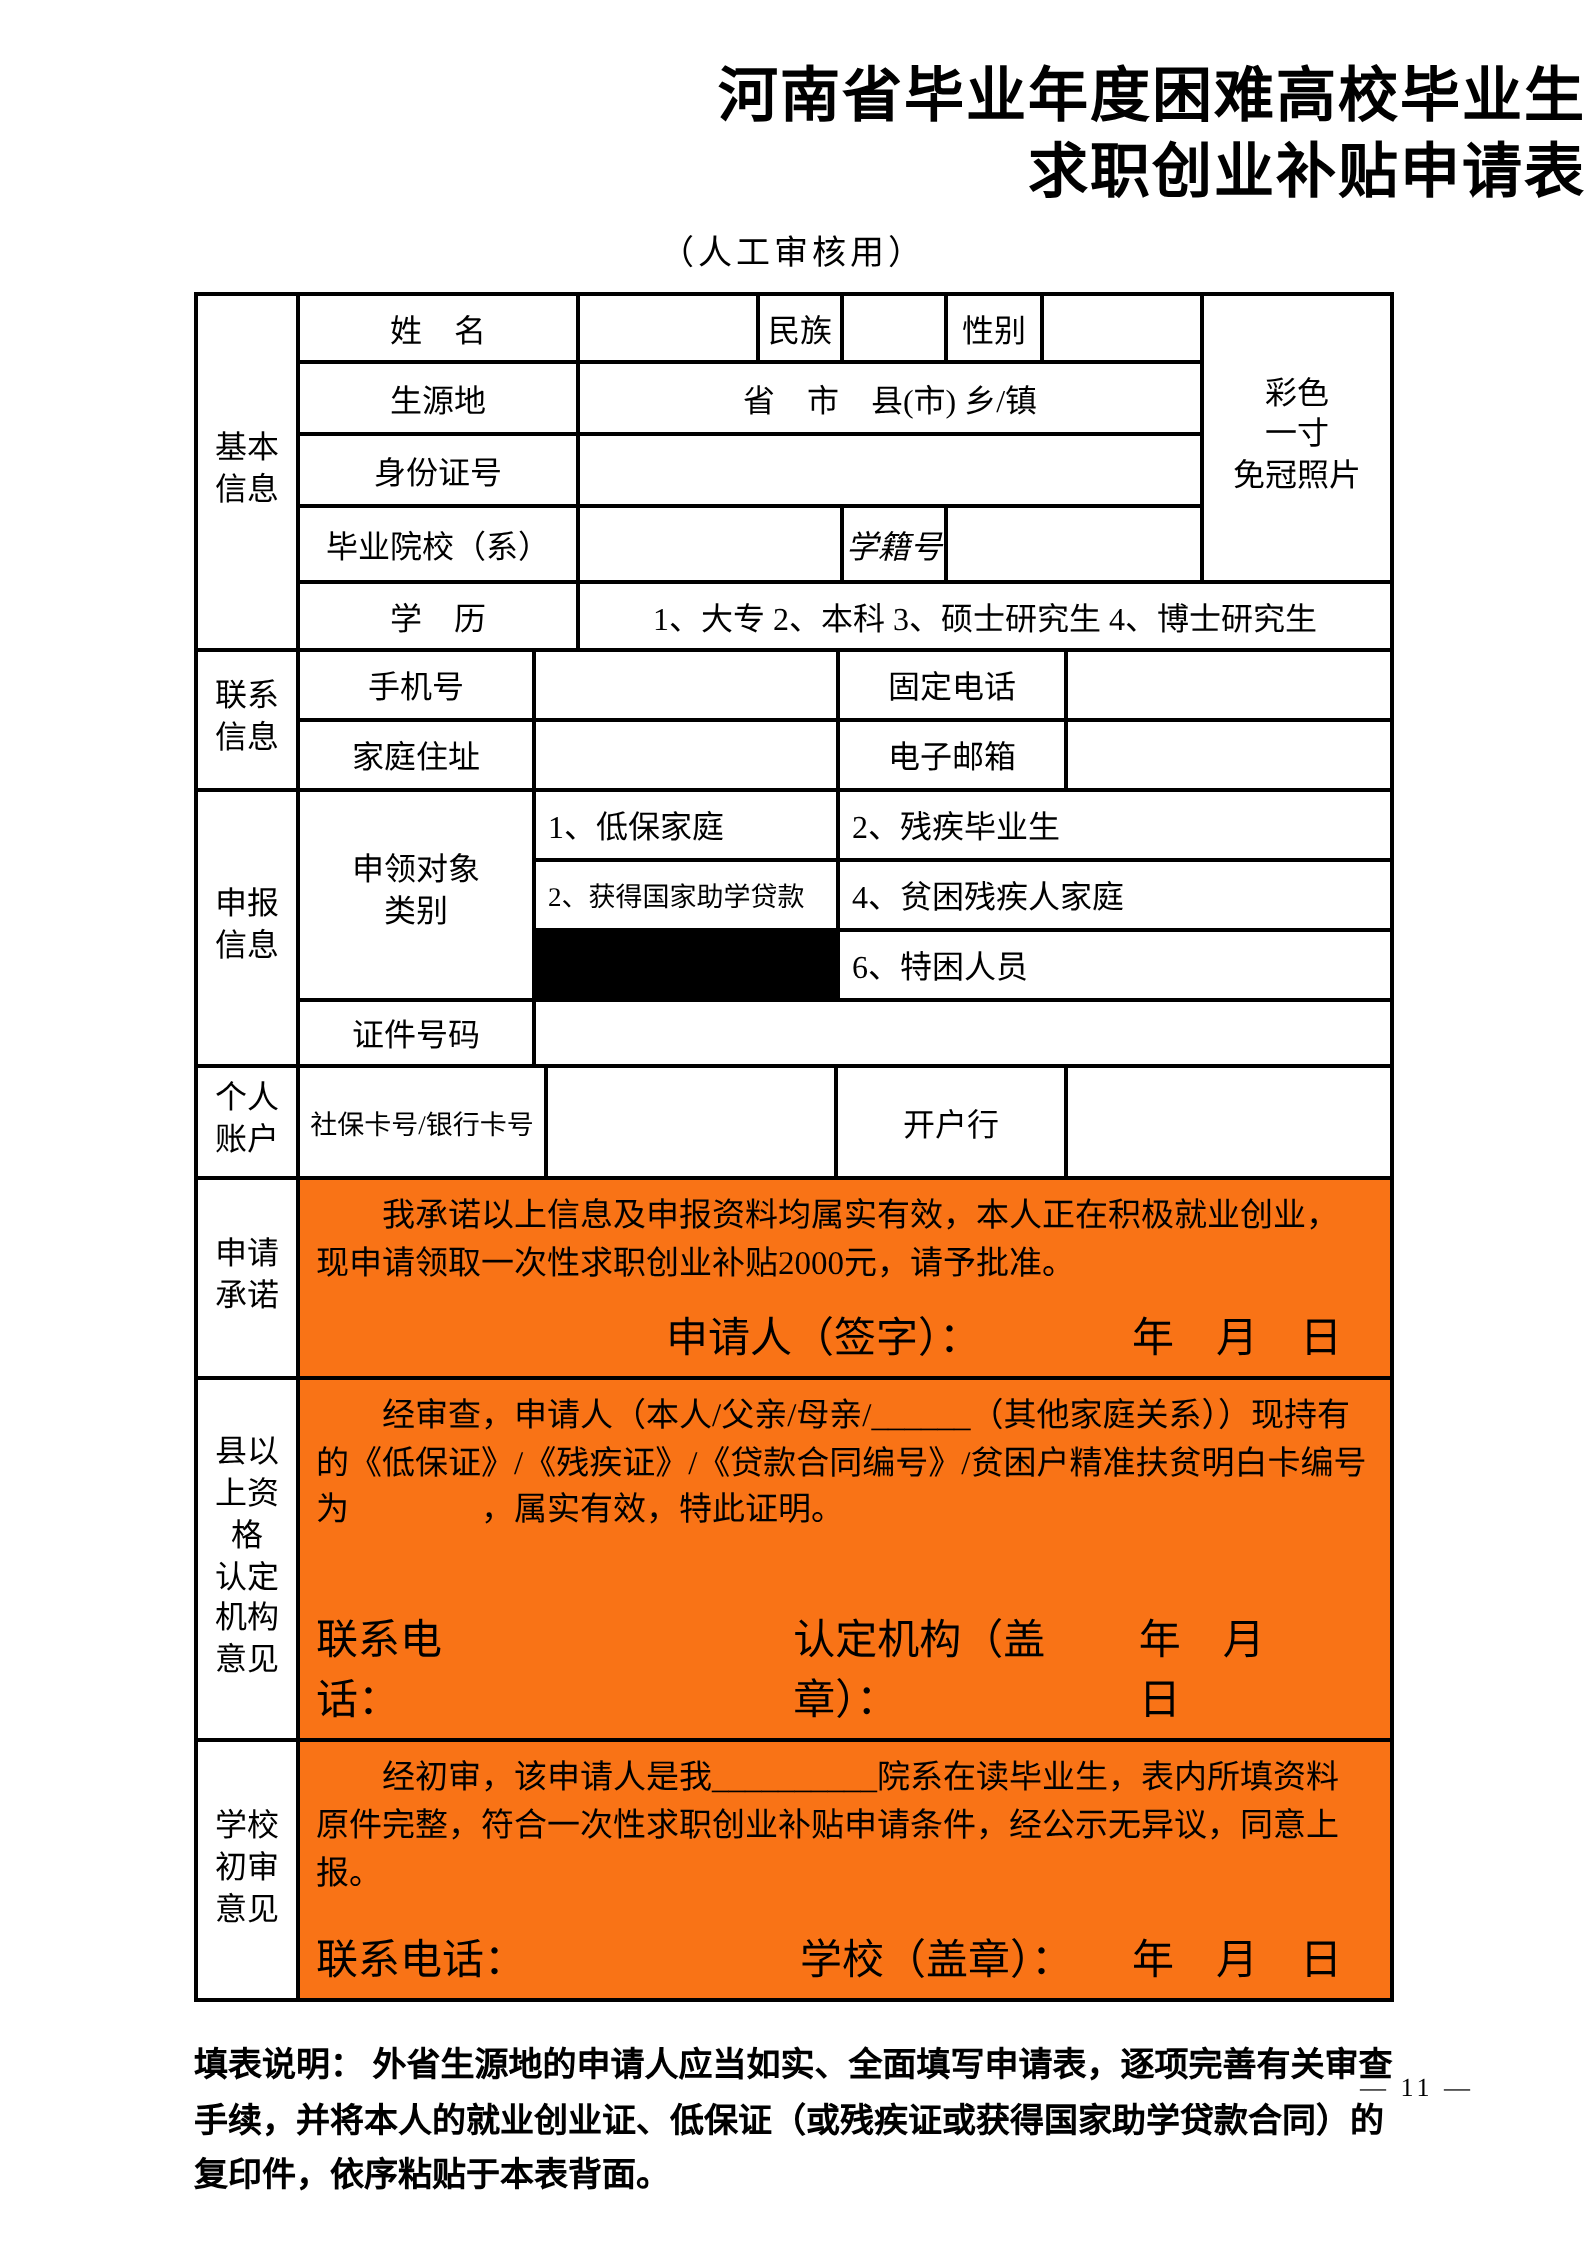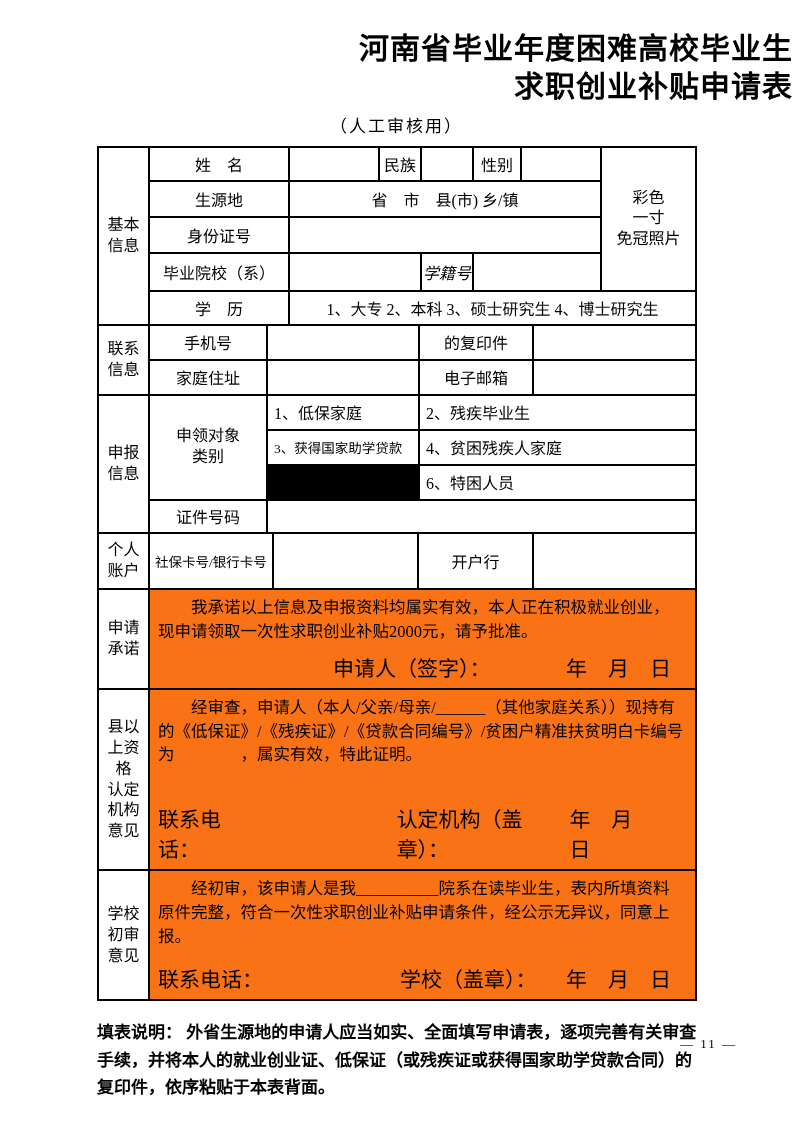--- a/index.html
+++ b/index.html
@@ -101,38 +101,38 @@
       <div class="cell" style="grid-column:2;grid-row:5;">学　历</div>
       <div class="cell" style="grid-column:3/9;grid-row:5;">1、大专  2、本科  3、硕士研究生 4、博士研究生</div>
     </div>
 
     <div class="sec sec-contact">
       <div class="cell vlabel" style="grid-column:1;grid-row:1/3;">联系
 信息</div>
 
       <div class="cell" style="grid-column:2;grid-row:1;">手机号</div>
       <div class="cell" style="grid-column:3;grid-row:1;"></div>
-      <div class="cell" style="grid-column:4;grid-row:1;">的复印件</div>
+      <div class="cell" style="grid-column:4;grid-row:1;">固定电话</div>
       <div class="cell" style="grid-column:5;grid-row:1;"></div>
 
       <div class="cell" style="grid-column:2;grid-row:2;">家庭住址</div>
       <div class="cell" style="grid-column:3;grid-row:2;"></div>
       <div class="cell" style="grid-column:4;grid-row:2;">电子邮箱</div>
       <div class="cell" style="grid-column:5;grid-row:2;"></div>
     </div>
 
     <div class="sec sec-apply">
       <div class="cell vlabel" style="grid-column:1;grid-row:1/5;">申报
 信息</div>
       <div class="cell vlabel" style="grid-column:2;grid-row:1/4;">申领对象
 类别</div>
 
       <div class="cell left" style="grid-column:3;grid-row:1;">1、低保家庭</div>
       <div class="cell left" style="grid-column:4;grid-row:1;">2、残疾毕业生</div>
-      <div class="cell left small" style="grid-column:3;grid-row:2;">3、获得国家助学贷款</div>
+      <div class="cell left small" style="grid-column:3;grid-row:2;">2、获得国家助学贷款</div>
       <div class="cell left" style="grid-column:4;grid-row:2;">4、贫困残疾人家庭</div>
       <div class="cell left" style="grid-column:4;grid-row:3;">6、特困人员</div>
 
       <div class="cell" style="grid-column:2;grid-row:4;">证件号码</div>
       <div class="cell" style="grid-column:3/5;grid-row:4;"></div>
     </div>
 
     <div class="sec sec-account">
       <div class="cell vlabel" style="grid-column:1;grid-row:1;">个人
 账户</div>

